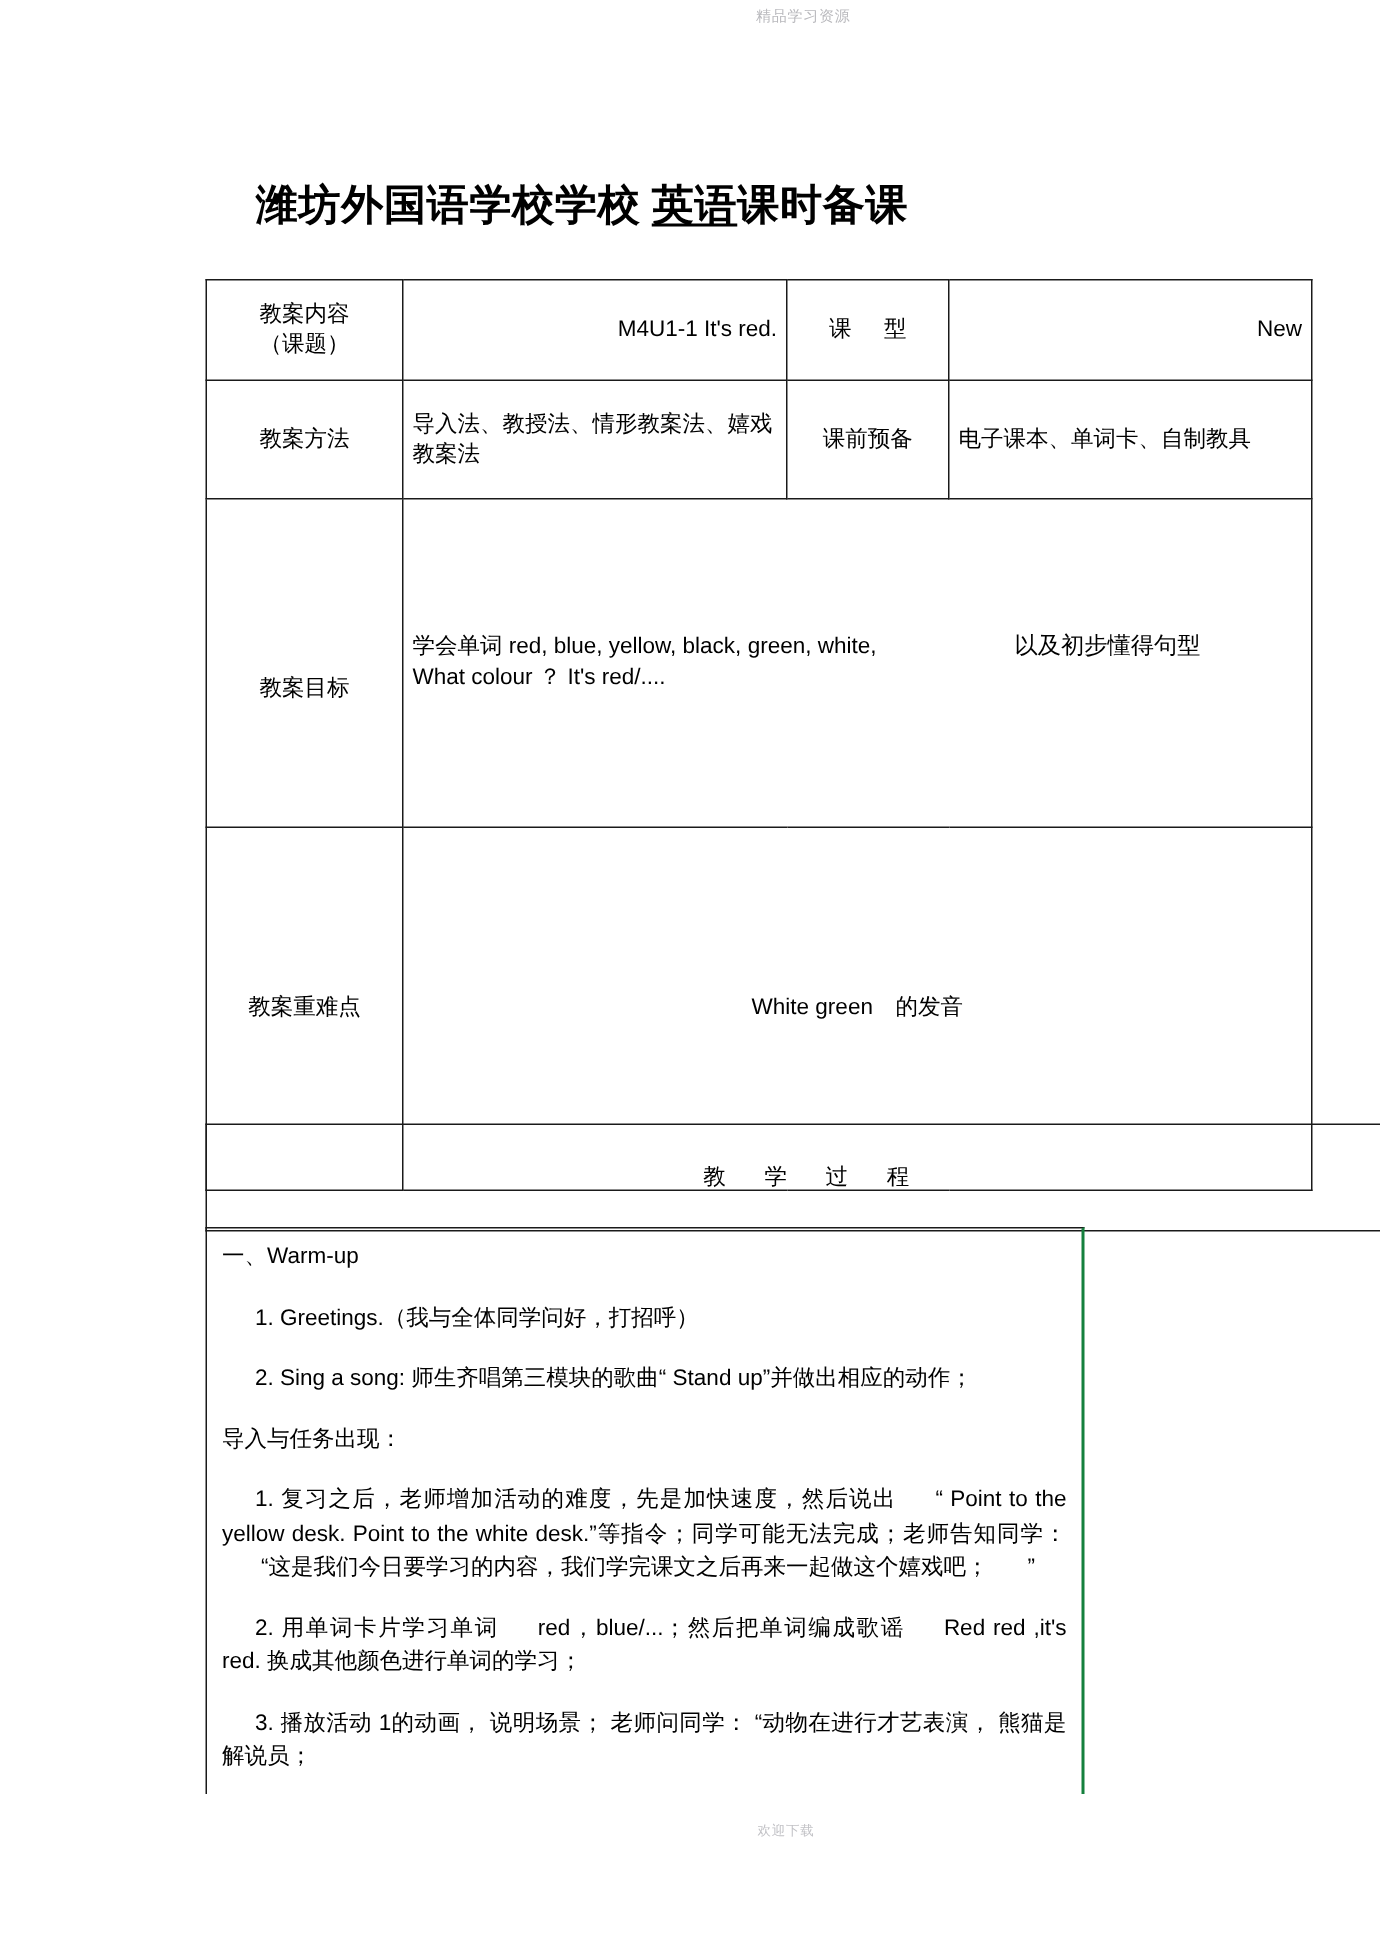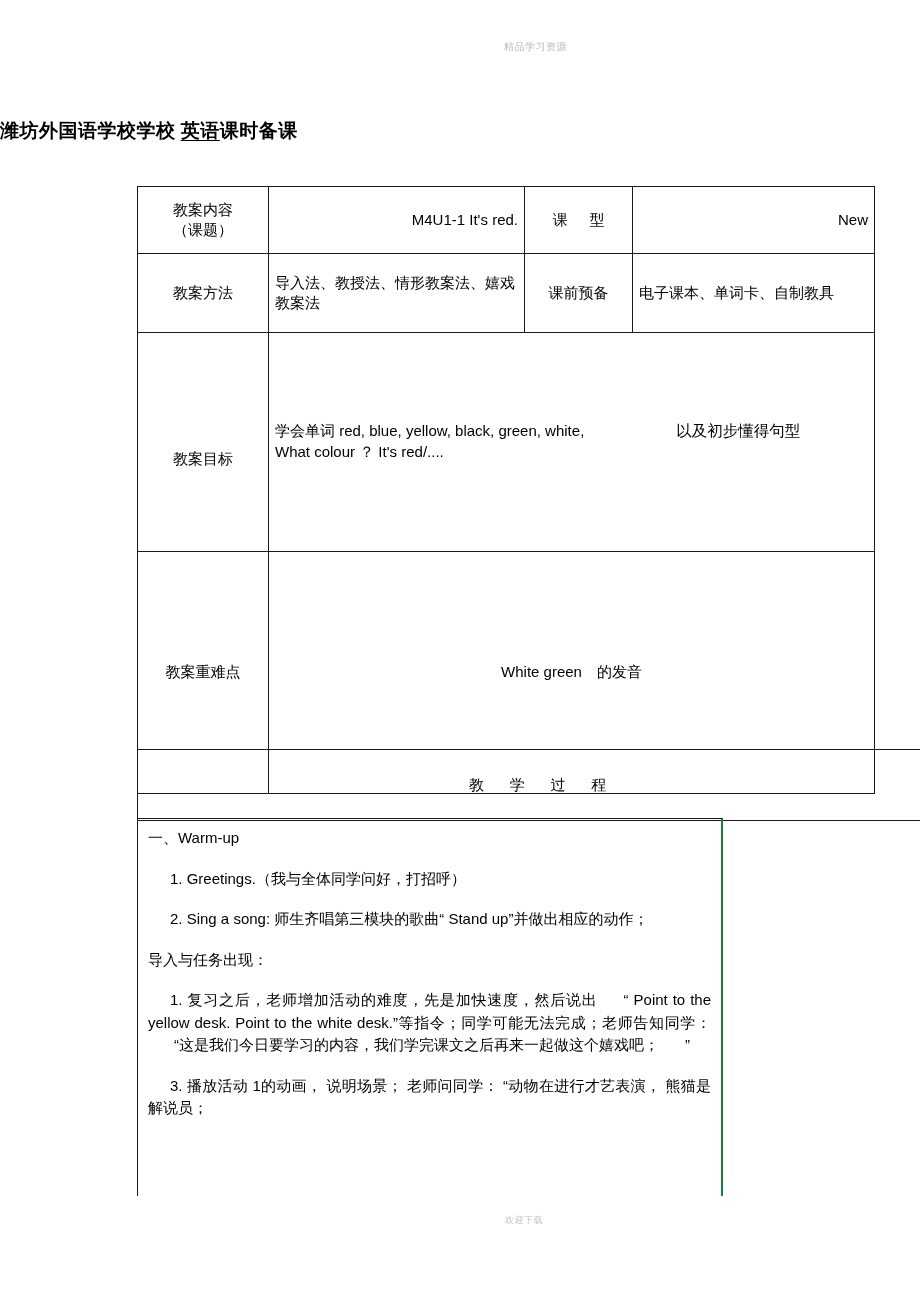--- a/index.html
+++ b/index.html
@@ -26,31 +26,32 @@
 
   
   .wm {
     position: absolute;
     font-family: "Liberation Serif", "DejaVu Serif", serif;
     font-size: 10px;
     color: #b9b9bd;
     letter-spacing: 0.5px;
     white-space: nowrap;
   }
-  .wm-top  { left: 504px; top: 4px; margin-top: 36px; }
+  .wm-top  { left: 504px; top: 4px; }
   .wm-bot  { left: 505px; top: 1214px; font-size: 9px; color: #c2c2c6; }
 
   
   .doc-title {
     position: absolute;
     left: 0;
     top: 118px;
     width: 776px;
-    font-family: "Liberation Serif", "DejaVu Serif", serif;
-    font-size: 19px;
+    text-align: center;
+    font-family: "Liberation Serif", "DejaVu Serif", serif;
+    font-size: 28px;
     font-weight: 700;
     letter-spacing: 0.5px;
     white-space: nowrap;
   }
   .doc-title .ul {
     text-decoration: underline;
     text-underline-offset: 3px;
   }
 
   
@@ -202,18 +203,21 @@
 
   <div class="proc-body">
     <p>一、Warm-up</p>
     <p class="ind">1. Greetings.（我与全体同学问好，打招呼）</p>
     <p class="ind">2. Sing a song: 师生齐唱第三模块的歌曲“ Stand up”并做出相应的动作；</p>
     <p>导入与任务出现：</p>
     <p class="ind">
       <span>1. 复习之后，老师增加活动的难度，先是加快速度，然后说出</span><span class="sp-s"></span><span>“ Point to the yellow desk.</span>
       <span>Point to the white desk.”等指令；同学可能无法完成；老师告知同学：</span><span class="sp-s"></span><span>“这是我们今日要学</span><span>习的内容，我们学完课文之后再来一起做这个嬉戏吧；</span><span class="sp-s"></span><span>”</span>
     </p>
+    <p class="ind">
+      <span>2. 用单词卡片学习单词</span><span class="sp-s"></span><span>red，blue/...；然后把单词编成歌谣</span><span class="sp-s"></span><span>Red red ,it's red. 换成其他颜</span><span>色进行单词的学习；</span>
+    </p>
     <p class="ind last">3. 播放活动 1的动画， 说明场景； 老师问同学： “动物在进行才艺表演， 熊猫是解说员；</p>
   </div>
 
   <div class="wm wm-bot">欢迎下载</div>
 
 </div>
 
 </body></html>

